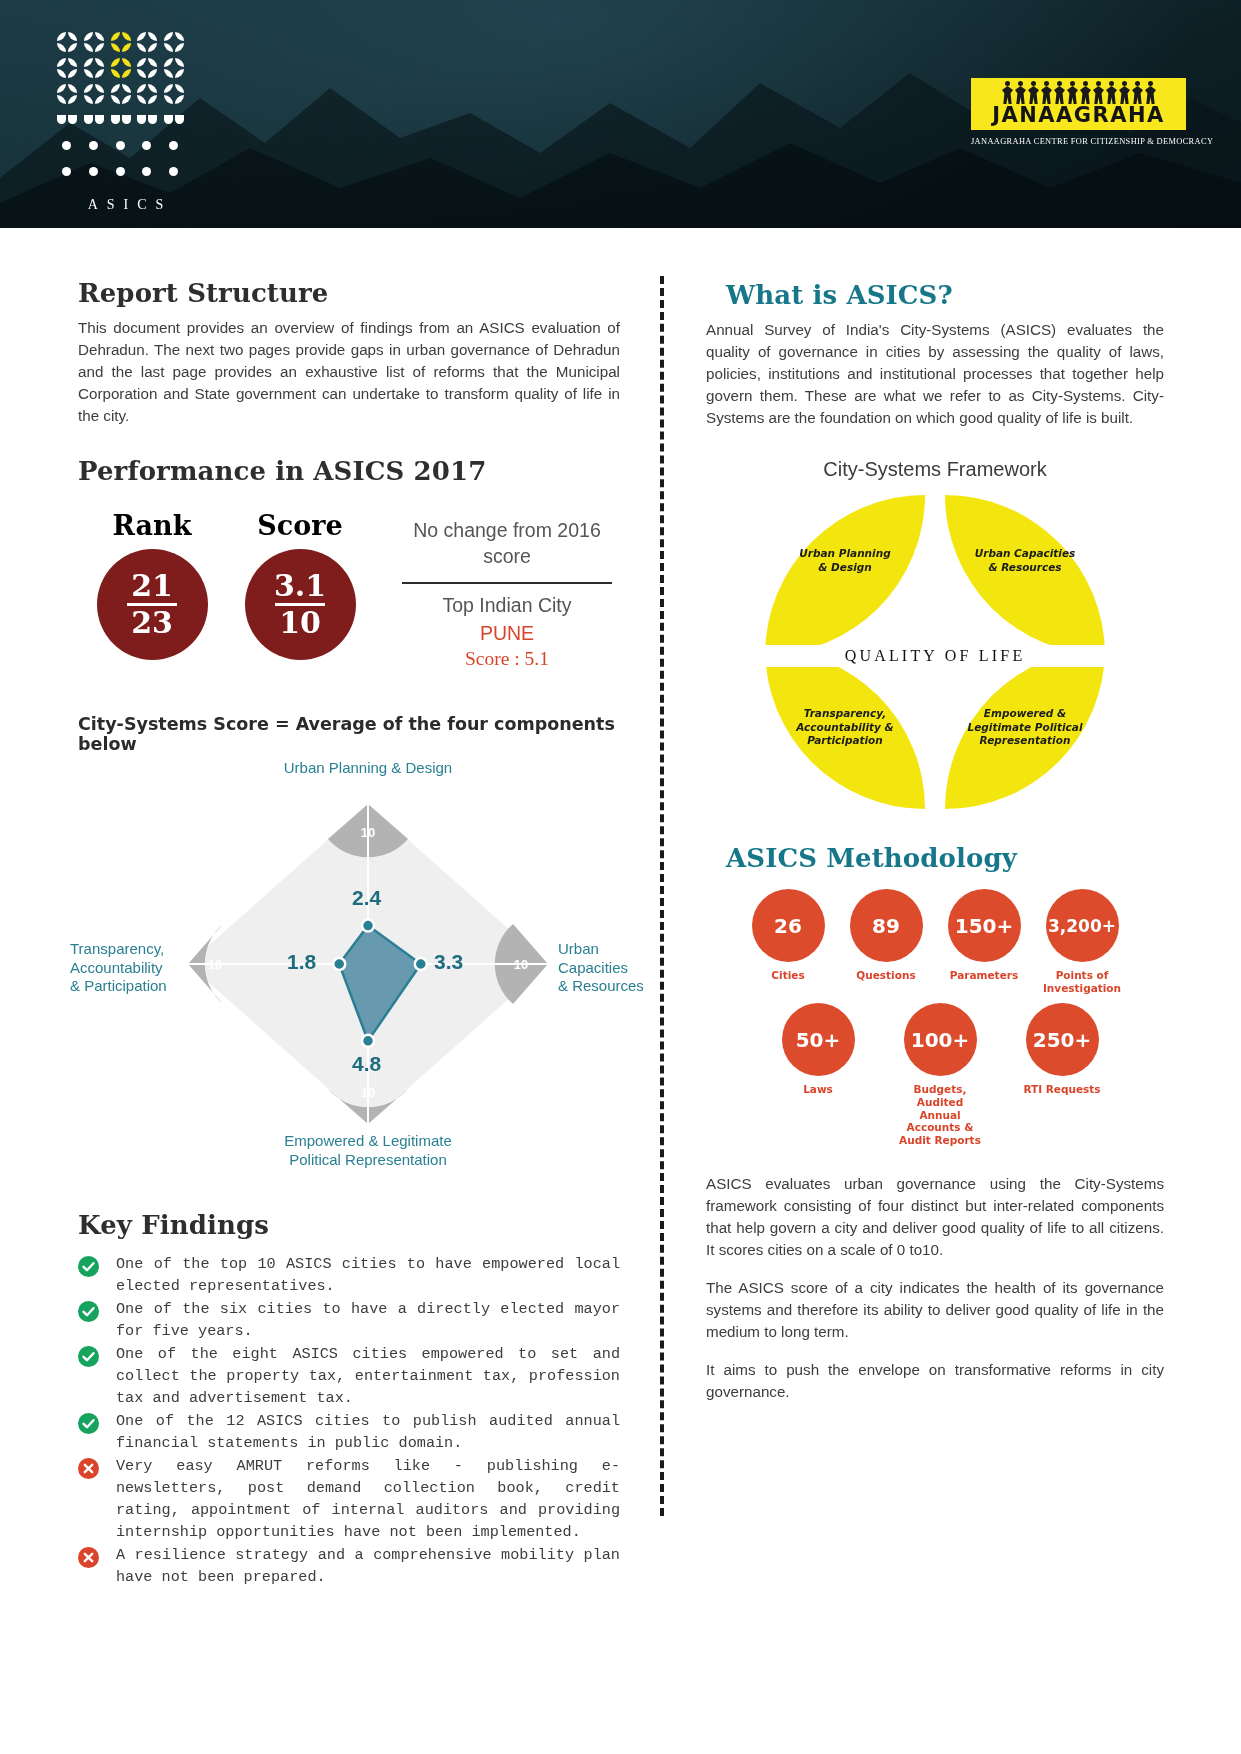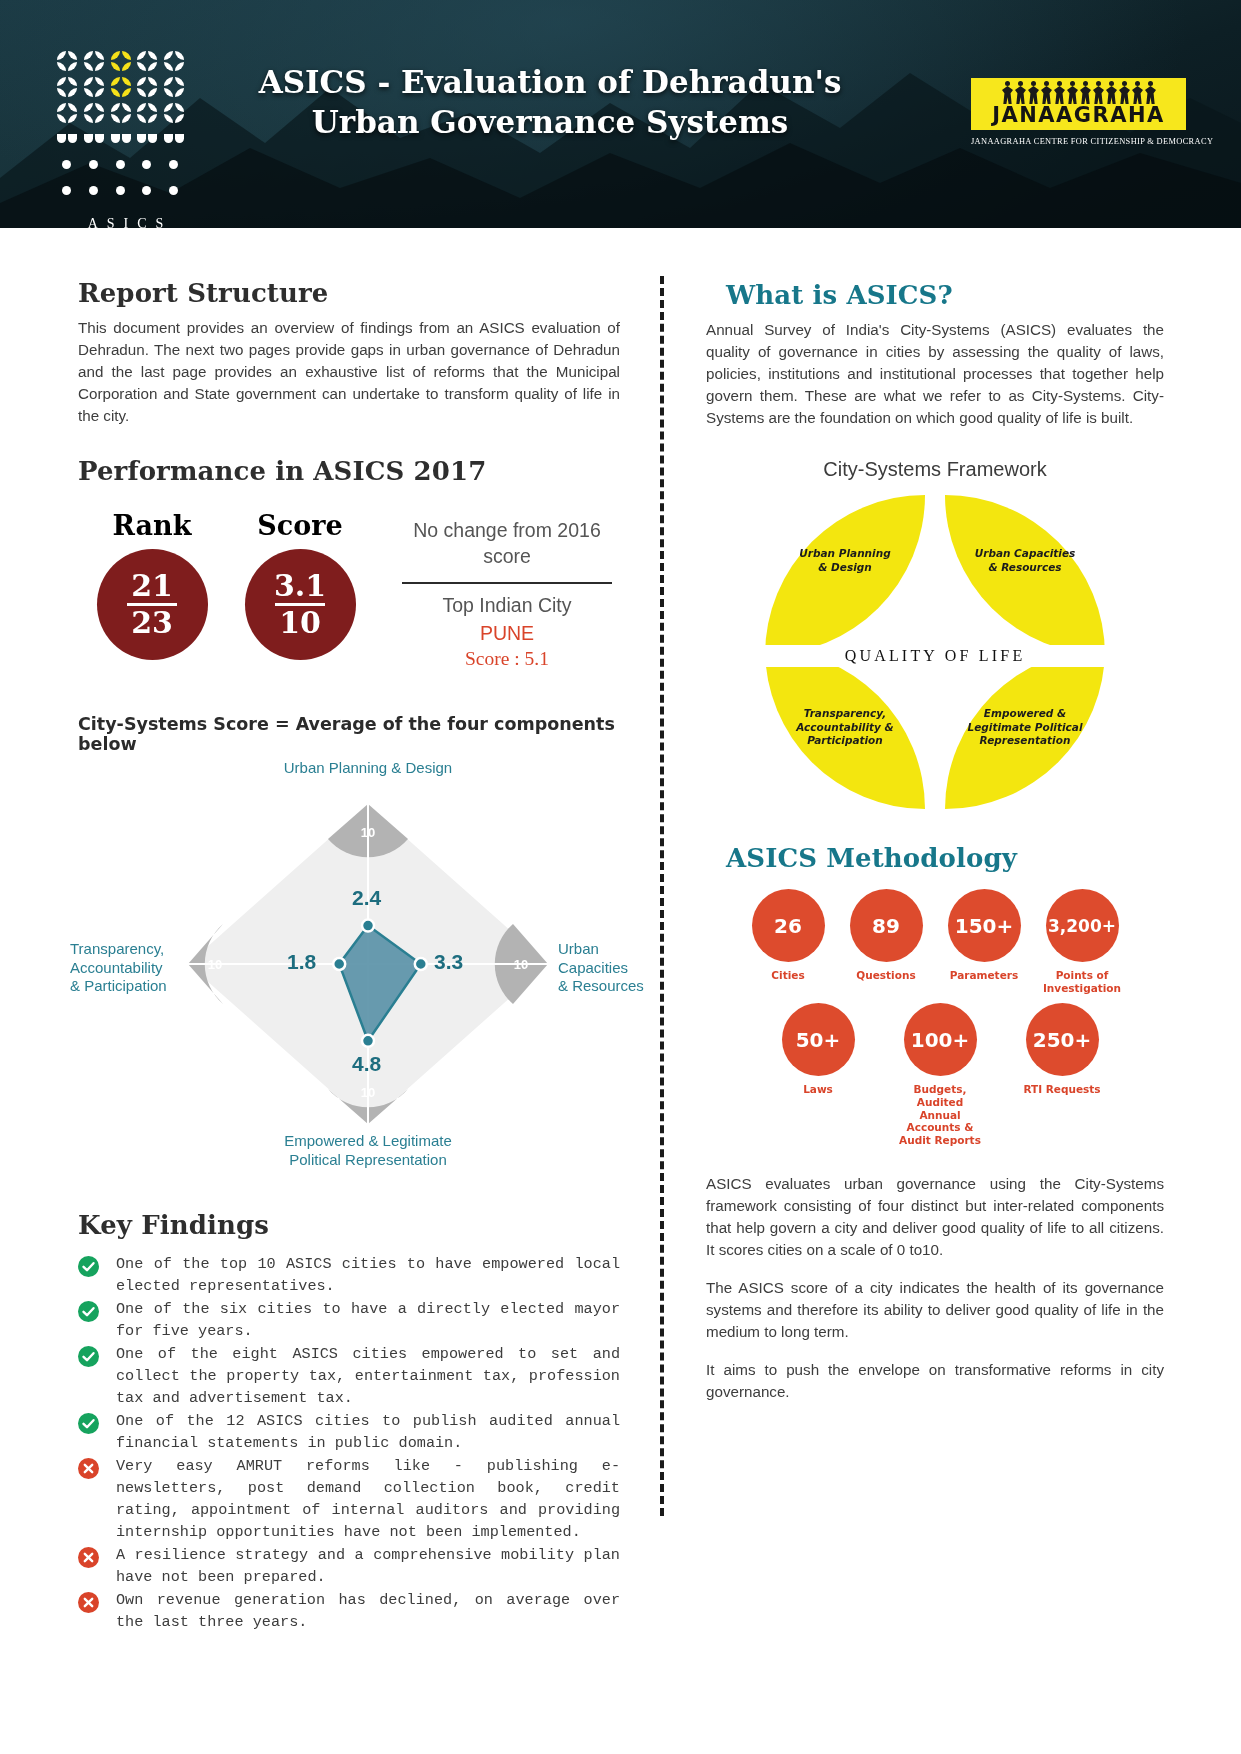--- a/index.html
+++ b/index.html
@@ -17,21 +17,21 @@
     width: 1241px; height: 228px;
     background:
       radial-gradient(ellipse 900px 420px at 45% 10%, rgba(40,80,95,0.55), rgba(0,0,0,0) 70%),
       linear-gradient(160deg, #1b3a44 0%, #173138 35%, #0d1f25 70%, #0a171c 100%);
     overflow: hidden;
   }
   .hdr-ridge {
     position: absolute; bottom: 0; left: 0; width: 100%; height: 200px;
     opacity: .85;
   }
-  .hdr-logo { position: absolute; left: 56px; top: 50px; width: 140px; }
+  .hdr-logo { position: absolute; left: 56px; top: 31px; width: 140px; }
   .petal-grid { display: grid; grid-template-columns: repeat(5, 1fr); gap: 4px; width: 130px; }
   .pcell { width: 22px; height: 22px; position: relative; }
   .pcell i {
     position: absolute; display: block; background: #fff;
   }
   
   .fl i { width: 9px; height: 9px; }
   .fl i:nth-child(1){ left:1px; top:1px; border-radius: 9px 0 9px 0; }
   .fl i:nth-child(2){ right:1px; top:1px; border-radius: 0 9px 0 9px; }
   .fl i:nth-child(3){ left:1px; bottom:1px; border-radius: 0 9px 0 9px; }
@@ -313,24 +313,20 @@
             <i></i>
           </div>
         <div class="pcell dt">
             <i></i>
           </div>
       </div>
       <div class="logo-word">ASICS</div>
 
     </div>
 
-    <div class="hdr-title">
-      <div>ASICS - Evaluation of Dehradun's</div>
-      <div>Urban Governance Systems</div>
-    </div>
 
     <div class="jana">
       <div class="jana-box">
         <div class="jana-people">
           <span class="jp"></span>
             <span class="jp"></span>
             <span class="jp"></span>
             <span class="jp"></span>
           <span class="jp"></span>
             <span class="jp"></span>
@@ -486,28 +482,20 @@
 
         <div class="kf-item">
           <span class="kf-ico no">
             <svg width="21" height="21" viewBox="0 0 21 21">
                 <path d="M6.8 6.8 L14.2 14.2 M14.2 6.8 L6.8 14.2" stroke="#fff" stroke-width="2.4" stroke-linecap="round"></path>
               </svg>
           </span>
           <span class="kf-text">A resilience strategy and a comprehensive mobility plan have not been prepared.</span>
         </div>
 
-        <div class="kf-item">
-          <span class="kf-ico no">
-            <svg width="21" height="21" viewBox="0 0 21 21">
-                <path d="M6.8 6.8 L14.2 14.2 M14.2 6.8 L6.8 14.2" stroke="#fff" stroke-width="2.4" stroke-linecap="round"></path>
-              </svg>
-          </span>
-          <span class="kf-text">Own revenue generation has declined, on average over the last three years.</span>
-        </div>
 
       </div>
     </div>
 
     <div class="divider"></div>
 
     <div class="col-right">
 
       <h2 class="serif teal">What is ASICS?</h2>
       <p class="body-text">Annual Survey of India's City-Systems (ASICS) evaluates the quality of governance in cities by assessing the quality of laws, policies, institutions and institutional processes that together help govern them. These are what we refer to as City-Systems. City-Systems are the foundation on which good quality of life is built.</p>

